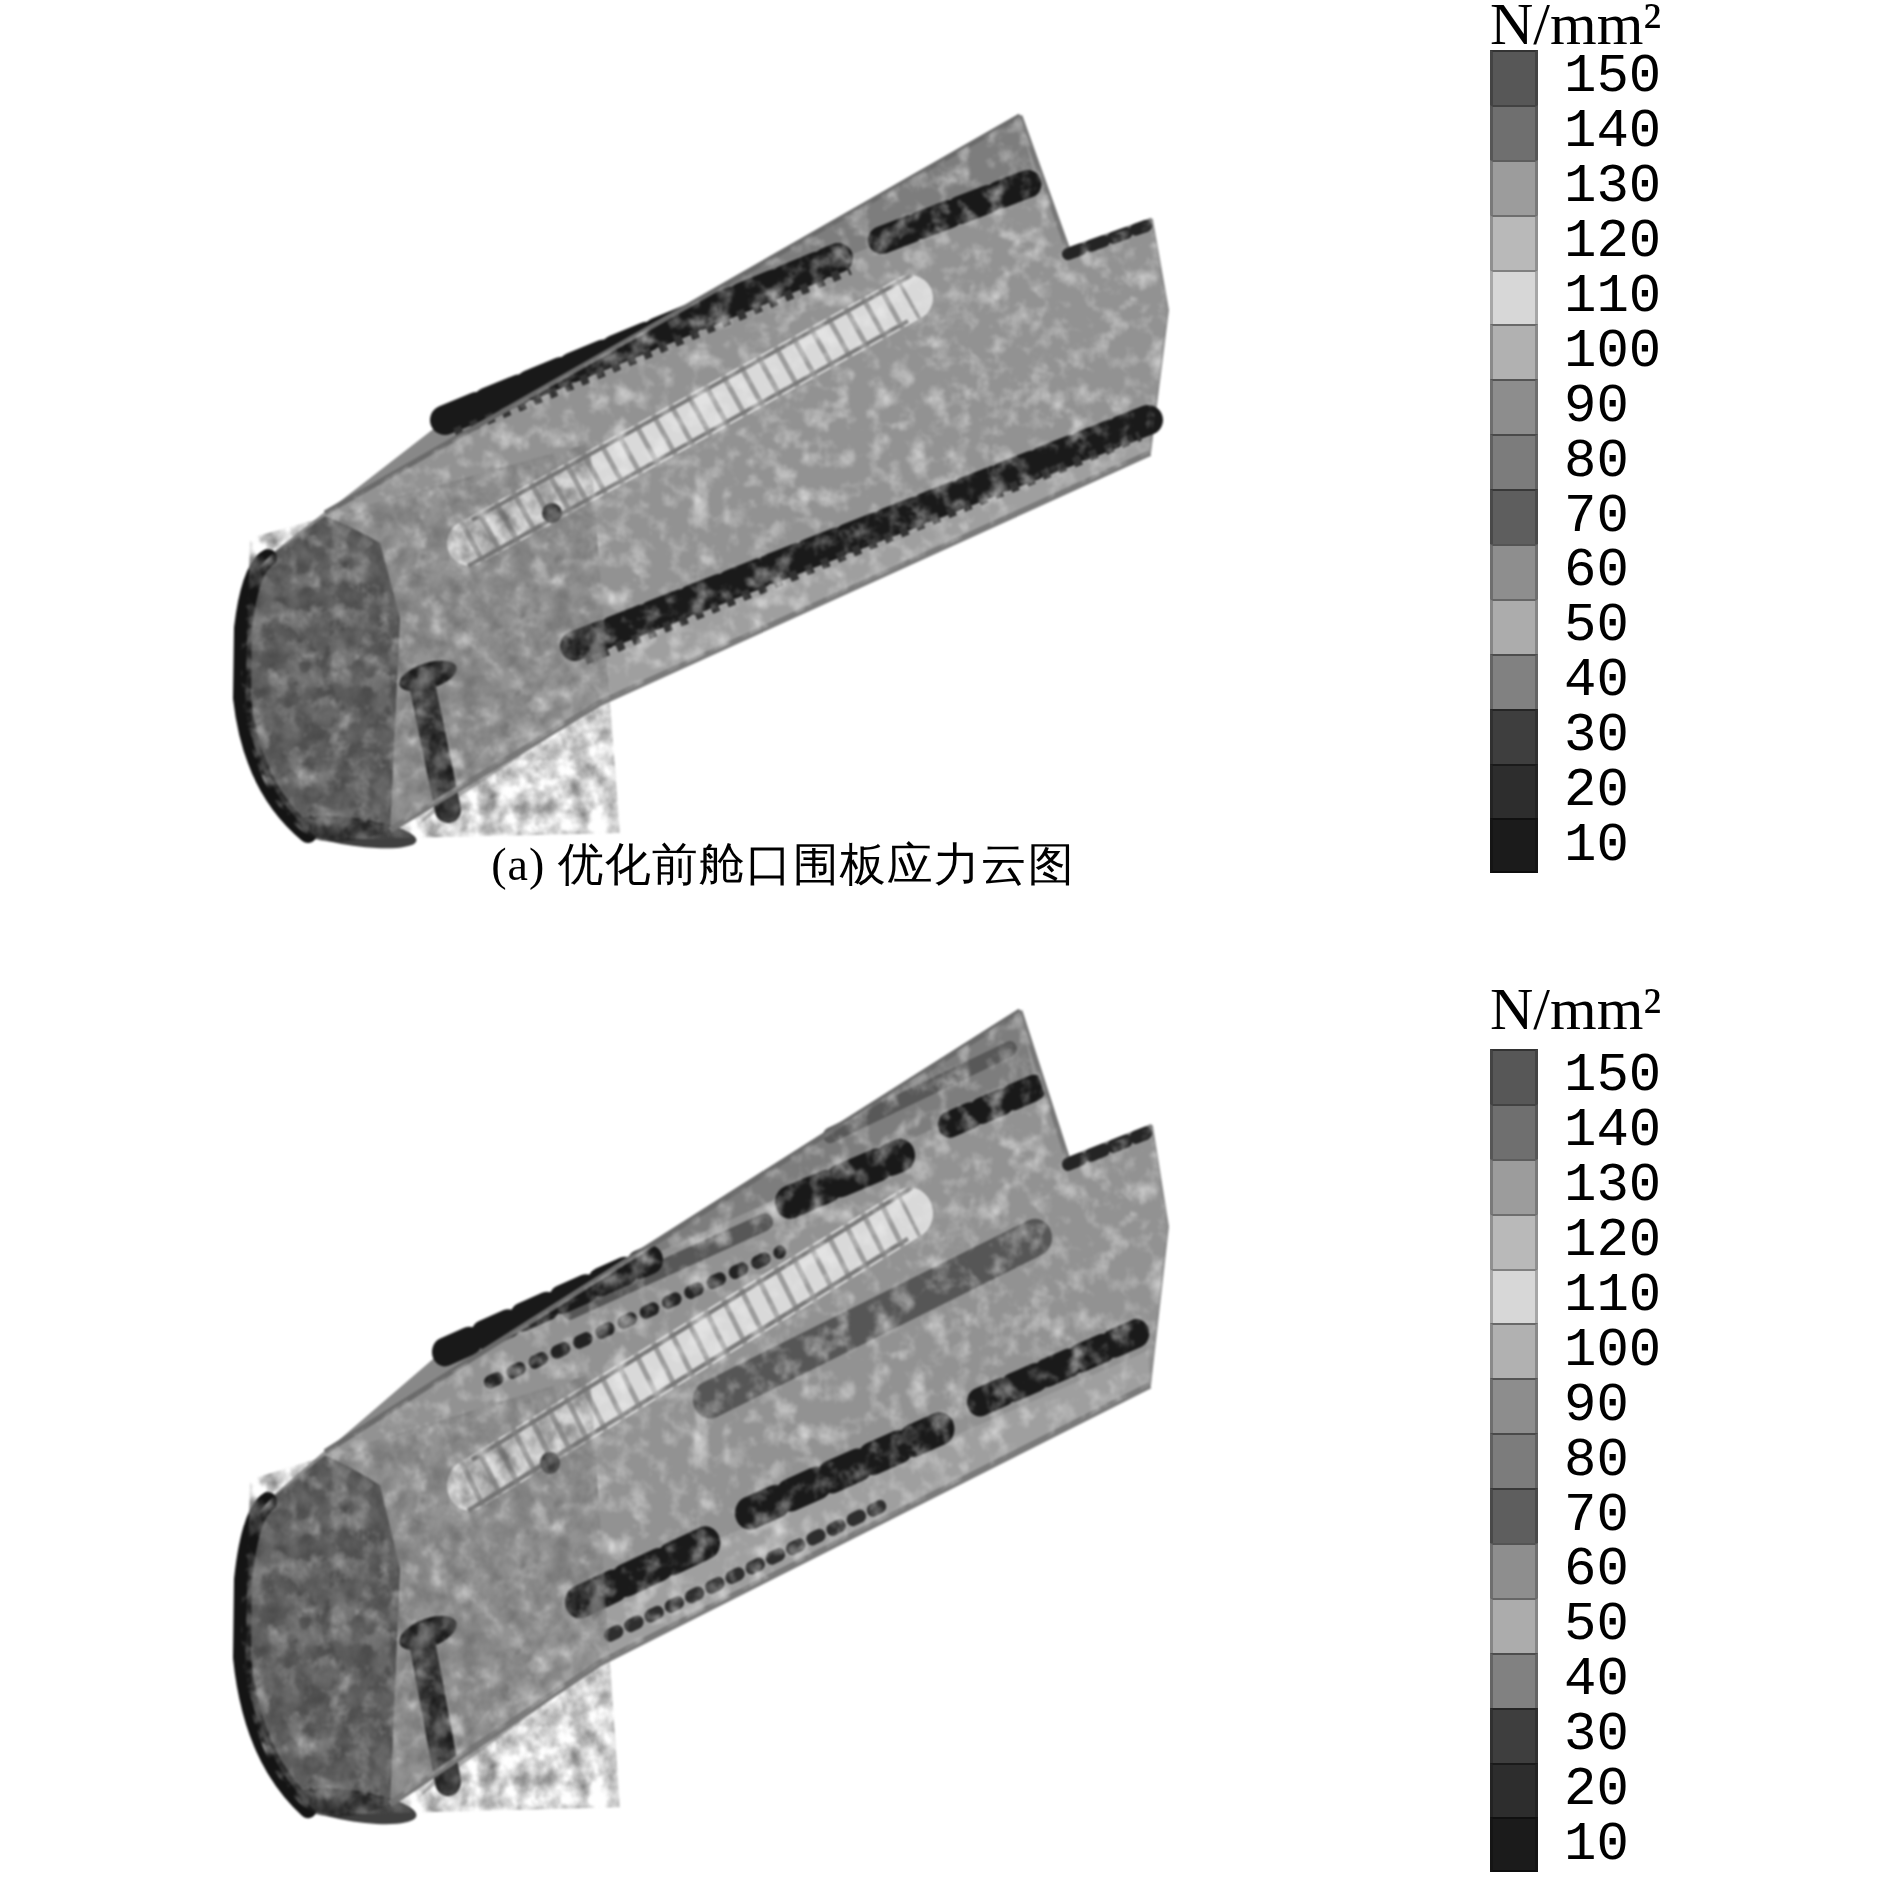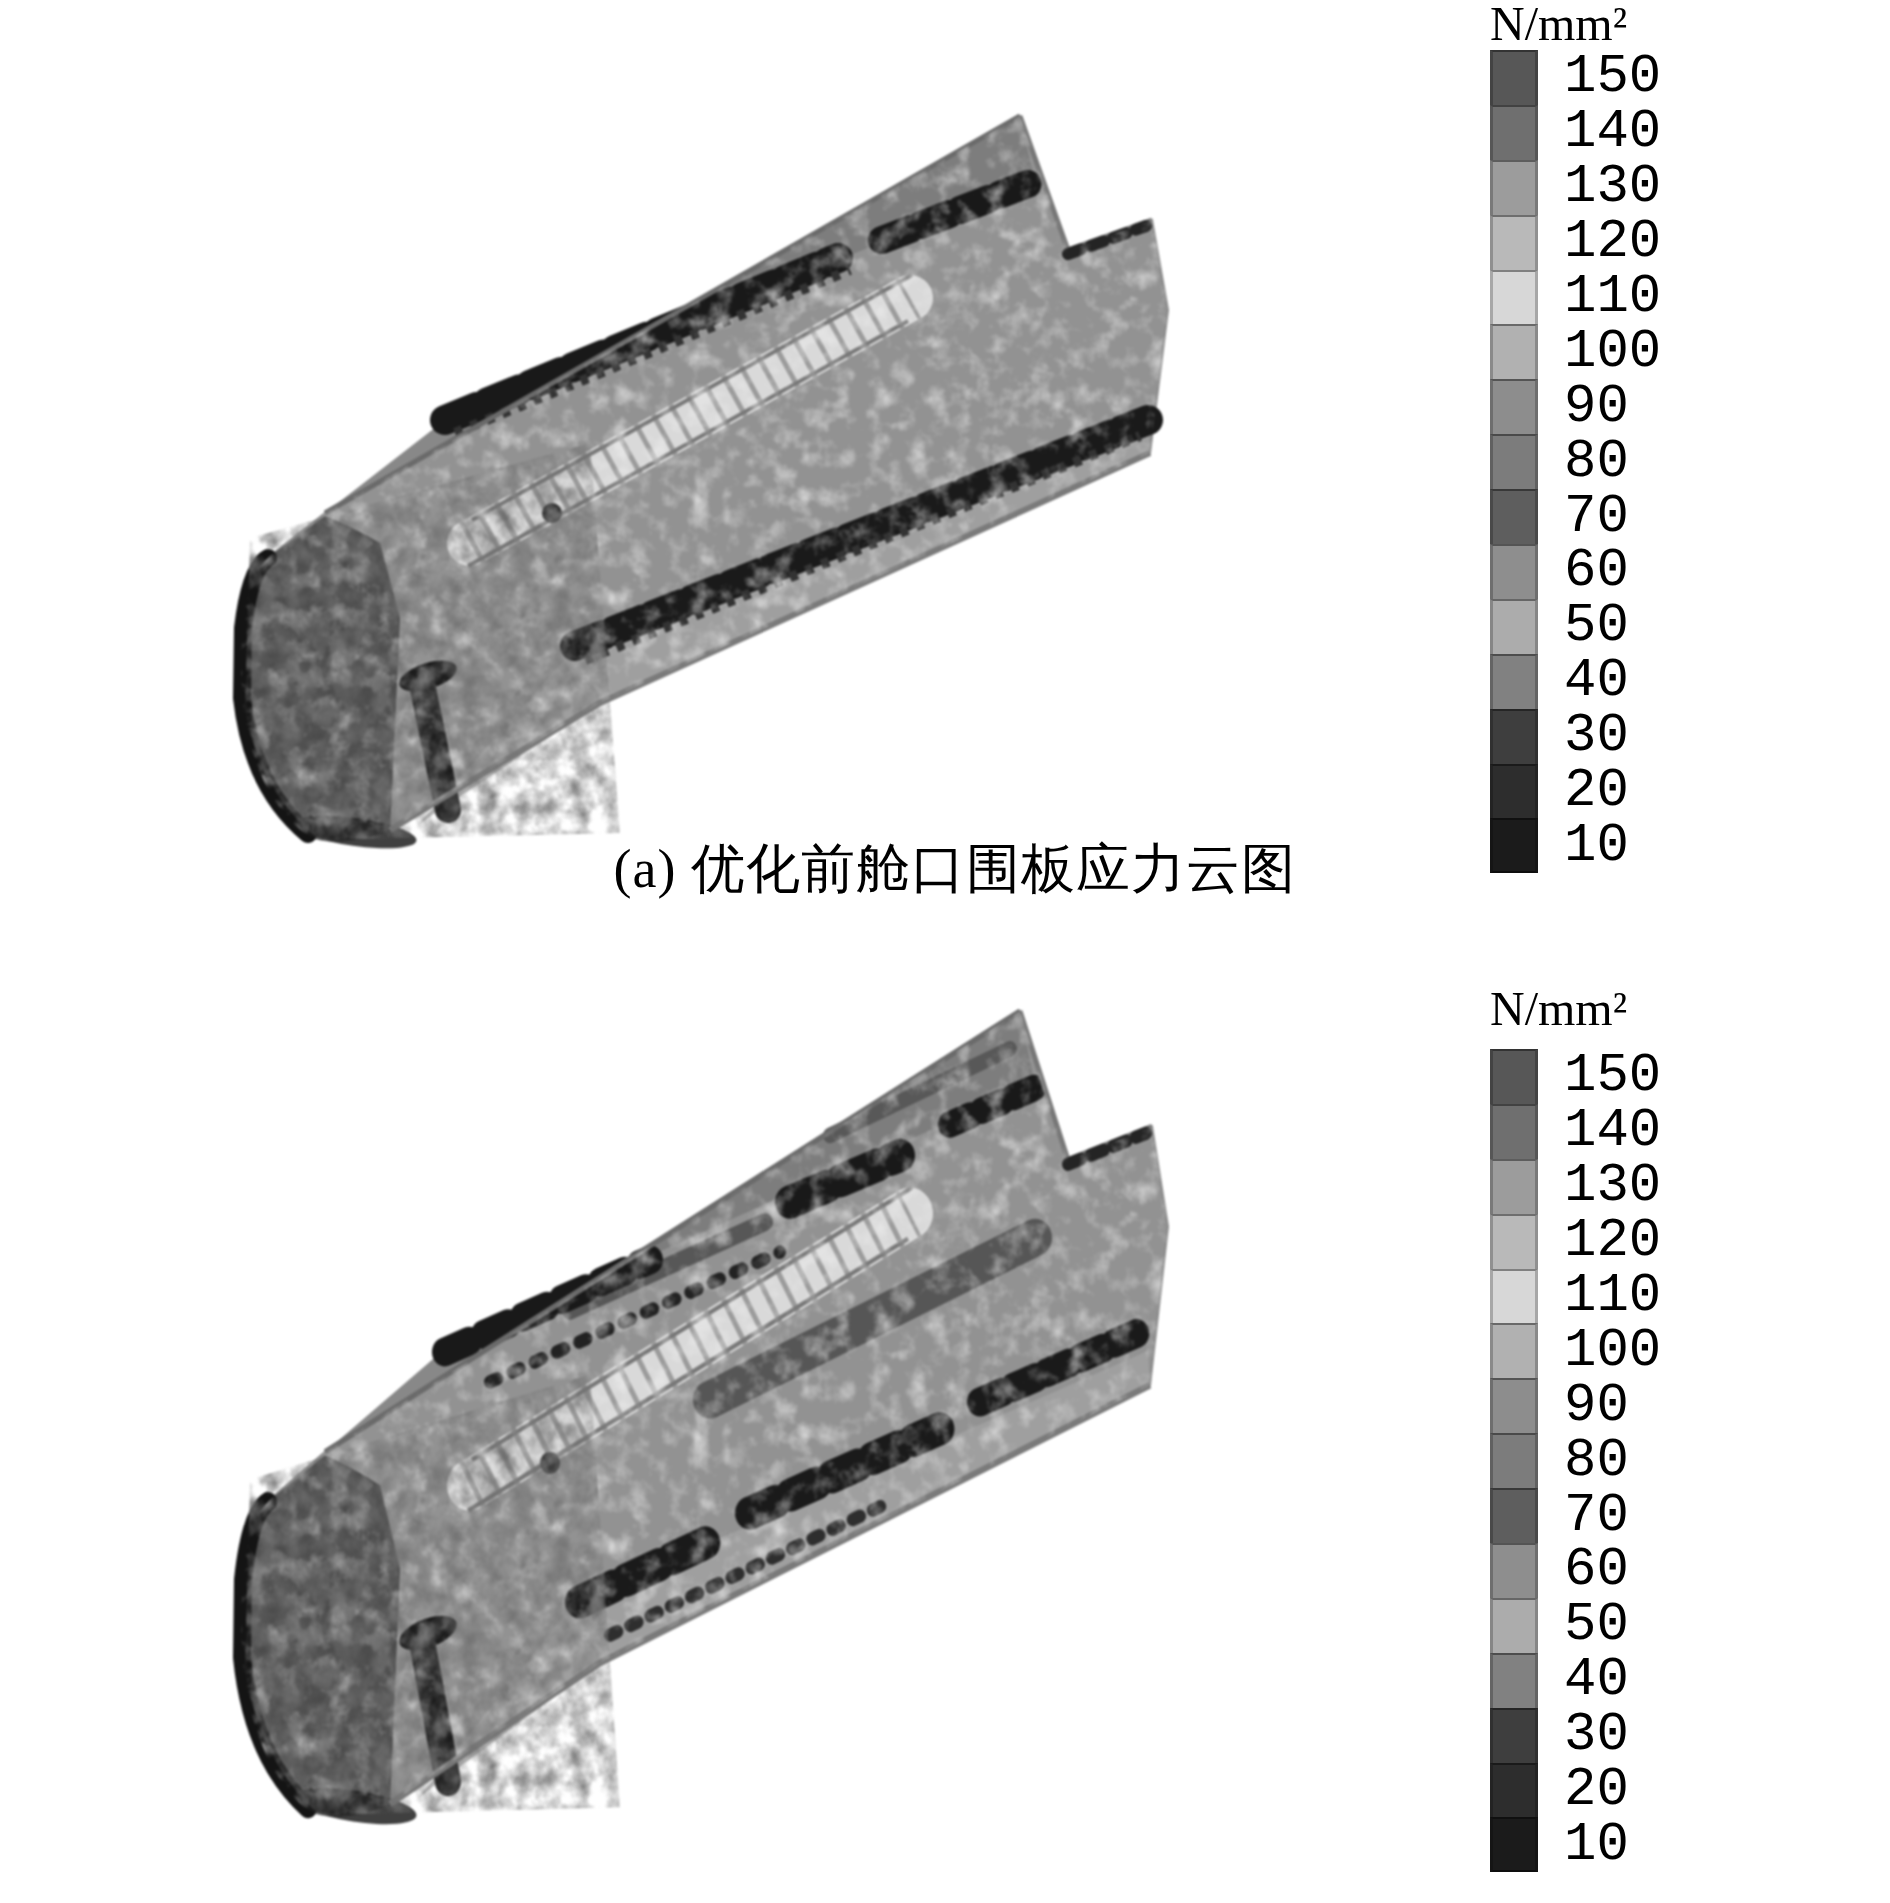--- a/index.html
+++ b/index.html
@@ -2,28 +2,28 @@
 <html><head>
 <meta charset="utf-8">
 <style>
   html,body{margin:0;padding:0;background:#ffffff;}
   body{width:1890px;height:1903px;position:relative;overflow:hidden;
        font-family:"Liberation Serif","DejaVu Serif",serif;color:#000;}
   .stage{position:absolute;inset:0;}
   .beam{position:absolute;left:190px;filter:blur(0.8px);}
   #beam-a{top:88px;width:990px;height:770px;}
   #beam-b{top:980px;width:990px;height:855px;}
-  .caption{position:absolute;left:296px;width:1000px;text-align:right;
-           font-size:54px;line-height:1;letter-spacing:1px;white-space:nowrap;}
+  .caption{position:absolute;left:283px;width:1000px;text-align:center;
+           font-size:46px;line-height:1;letter-spacing:1px;white-space:nowrap;}
   #caption-a{top:842px;}
   #caption-b{top:1842px;}
   .legend{position:absolute;left:1490px;}
   #legend-a{top:0px;}
   #legend-b{top:985px;}
-  .legend-title{font-size:48px;height:50px;line-height:48px;}
+  .legend-title{font-size:60px;height:50px;line-height:48px;}
   #legend-b .legend-bar{margin-top:14px;}
   .legend-bar{display:block;font-family:Liberation Mono, monospace;}
   .legend-row{display:flex;align-items:center;height:54.9px;}
   .swatch{width:48px;height:100%;box-sizing:border-box;
           border-top:2px solid rgba(0,0,0,.40);
           border-left:3px solid rgba(0,0,0,.22);
           border-right:3px solid rgba(0,0,0,.22);}
   .legend-row:last-child .swatch{border-bottom:2px solid rgba(0,0,0,.45);}
   .tick{font-size:54px;margin-left:26px;line-height:1;}
 </style>

